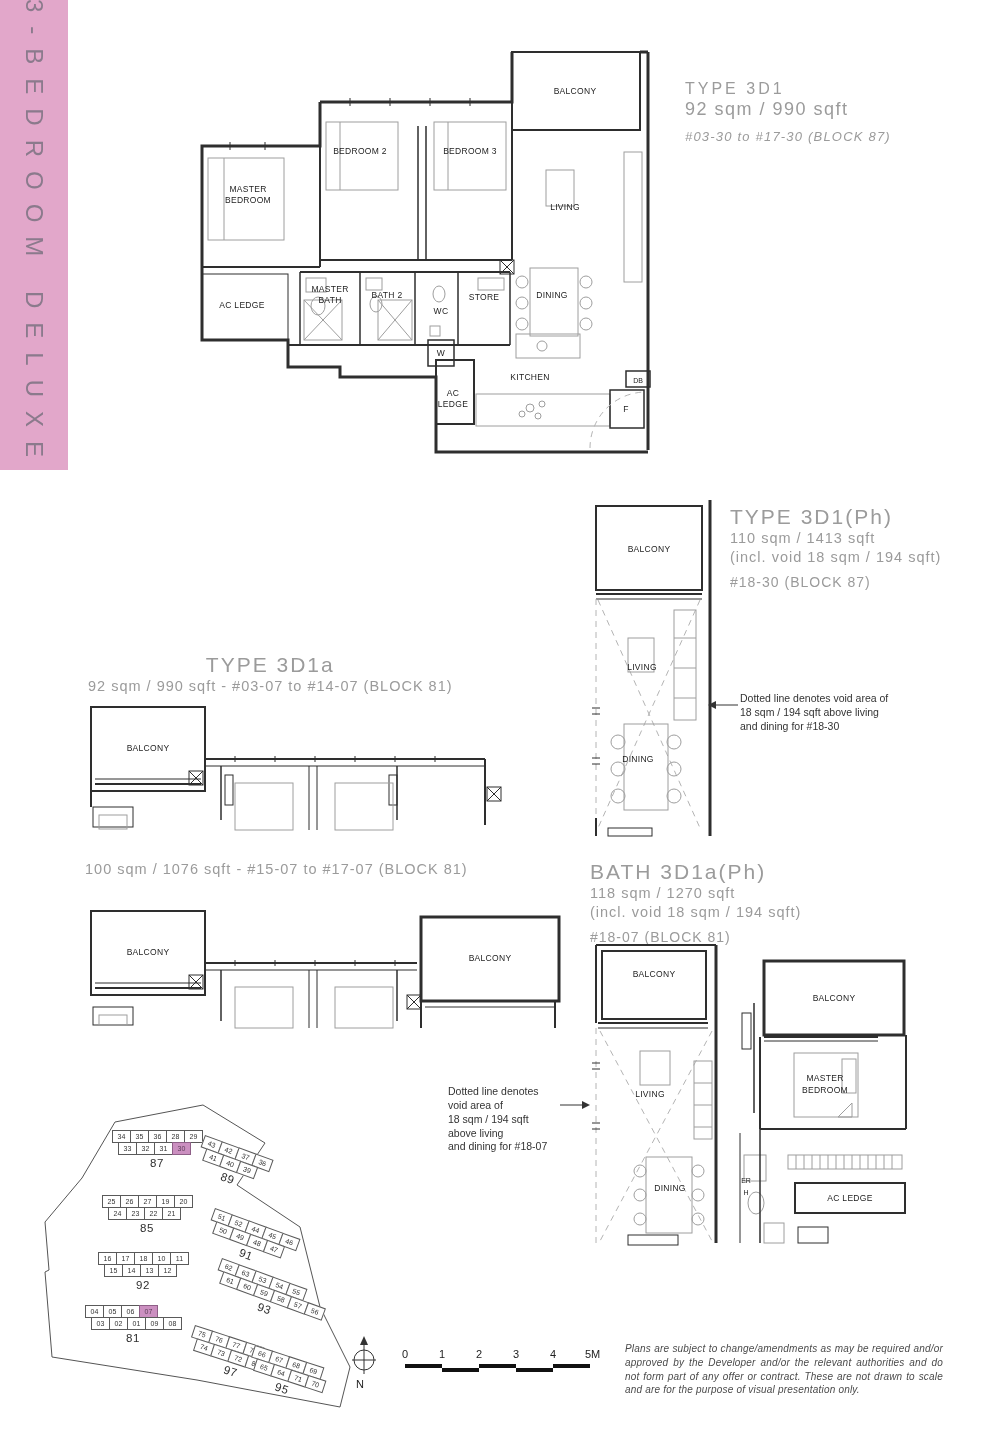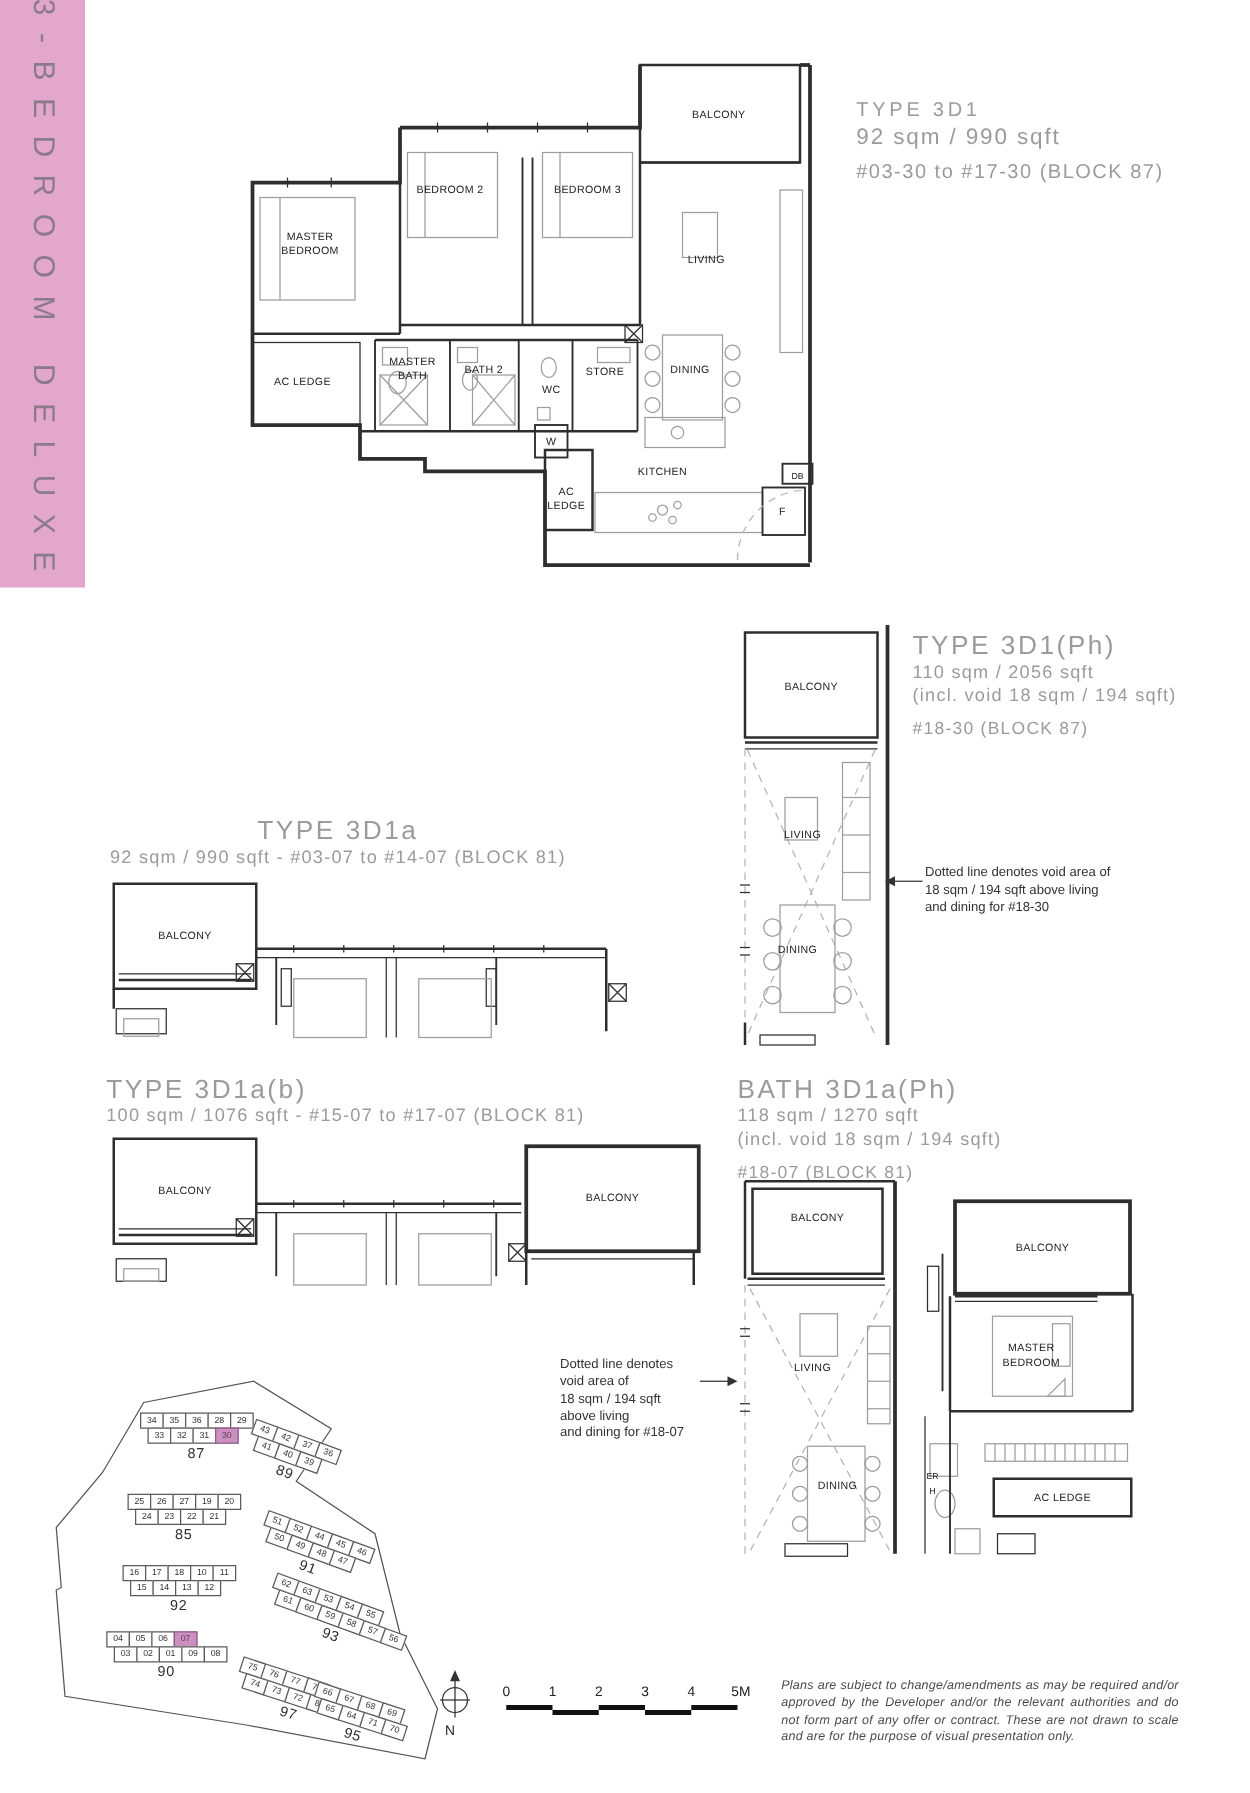--- a/index.html
+++ b/index.html
@@ -9,21 +9,21 @@
   
   .banner{position:absolute;left:0;top:0;width:68px;height:470px;background:#e2a7ca;
           display:flex;align-items:center;justify-content:center;}
   .banner span{writing-mode:vertical-rl;font-size:24px;letter-spacing:14px;
                color:#8b7a8c;font-weight:400;white-space:nowrap;}
 
   
   .tblock{position:absolute;color:#9b9b9b;}
   .t-big{font-size:16px;letter-spacing:3px;line-height:1.1;}
   .t-mid{font-size:18px;letter-spacing:1.5px;line-height:1.25;}
-  .t-units{font-size:16px;letter-spacing:1.2px;margin-top:9px;color:#9b9b9b;}
+  .t-units{font-size:13px;letter-spacing:1.2px;margin-top:9px;color:#9b9b9b;font-style:italic;}
   .t2-big{font-size:21px;letter-spacing:2px;line-height:1.15;}
   .t2-mid{font-size:14.5px;letter-spacing:1px;line-height:1.3;}
   .t2-units{font-size:14px;letter-spacing:1px;margin-top:7px;}
 
   svg{position:absolute;overflow:visible;}
   svg text{font-family:"Liberation Sans",sans-serif;}
   .room-label{font-size:8.5px;fill:#1c1c1c;letter-spacing:.3px;}
   .room-label-sm{font-size:7px;fill:#1c1c1c;}
 
   .wall{stroke:#2e2e2e;fill:none;}
@@ -174,21 +174,21 @@
     <text x="251" y="314" text-anchor="middle" class="room-label">W</text>
     <text x="340" y="338" text-anchor="middle" class="room-label">KITCHEN</text>
     <text x="263" y="354" text-anchor="middle" class="room-label">AC</text>
     <text x="263" y="365" text-anchor="middle" class="room-label">LEDGE</text>
     <text x="436" y="370" text-anchor="middle" class="room-label">F</text>
     <text x="448" y="341" text-anchor="middle" class="room-label-sm">DB</text>
   </svg>
 
   <div class="tblock" style="left:730px;top:505px;">
     <div class="t2-big">TYPE 3D1(Ph)</div>
-    <div class="t2-mid">110 sqm / 2056 sqft</div>
+    <div class="t2-mid">110 sqm / 1413 sqft</div>
     <div class="t2-mid">(incl. void 18 sqm / 194 sqft)</div>
     <div class="t2-units">#18-30 (BLOCK 87)</div>
   </div>
 
   <svg style="left:588px;top:498px;" width="130" height="340" viewBox="0 0 130 340">
     <line x1="122" y1="2" x2="122" y2="338" class="wall w3"></line>
     <rect x="8" y="8" width="106" height="84" class="wall w2"></rect>
     <line x1="8" y1="96" x2="114" y2="96" class="wall w2"></line>
     <line x1="8" y1="101" x2="114" y2="101" class="wall w1"></line>
     <line x1="8" y1="101" x2="8" y2="338" class="dash"></line>
@@ -260,21 +260,20 @@
     <line x1="232" y1="71" x2="232" y2="135" class="wall w1"></line>
     <line x1="312" y1="71" x2="312" y2="125" class="wall w15"></line>
     <rect x="140" y="80" width="8" height="30" class="wall w1"></rect>
     <rect x="304" y="80" width="8" height="30" class="wall w1"></rect>
     <rect x="150" y="88" width="58" height="47" class="furn"></rect>
     <rect x="250" y="88" width="58" height="47" class="furn"></rect>
     <text x="63" y="56" text-anchor="middle" class="room-label">BALCONY</text>
   </svg>
 
   <div class="tblock" style="left:85px;top:860px;">
-    <div class="t2-big">TYPE 3D1a(b)</div>
     <div class="t2-mid">100 sqm / 1076 sqft - #15-07 to #17-07 (BLOCK 81)</div>
   </div>
 
   <svg style="left:85px;top:903px;" width="480" height="125" viewBox="0 0 480 125">
     <rect x="6" y="8" width="114" height="84" class="wall w2"></rect>
     <line x1="10" y1="80" x2="116" y2="80" class="wall w1"></line>
     <line x1="10" y1="85" x2="116" y2="85" class="wall w2"></line>
     <g class="wall w1">
         <rect x="104" y="72" width="14" height="14"></rect>
         <path d="M104,72 L118,86 M118,72 L104,86"></path>
@@ -493,21 +492,21 @@
           <span class="unit">06</span>
           <span class="unit hl">07</span>
         </div>
         <div class="crow crow2">
           <span class="unit">03</span>
           <span class="unit">02</span>
           <span class="unit">01</span>
           <span class="unit">09</span>
           <span class="unit">08</span>
         </div>
-        <div class="blk-label">90</div>
+        <div class="blk-label">81</div>
       </div>
       <div class="cluster" style="left: 195px; top: 1325px; transform: rotate(18deg);">
         <div class="crow">
           <span class="unit">75</span>
           <span class="unit">76</span>
           <span class="unit">77</span>
           <span class="unit">78</span>
         </div>
         <div class="crow crow2">
           <span class="unit">74</span>

